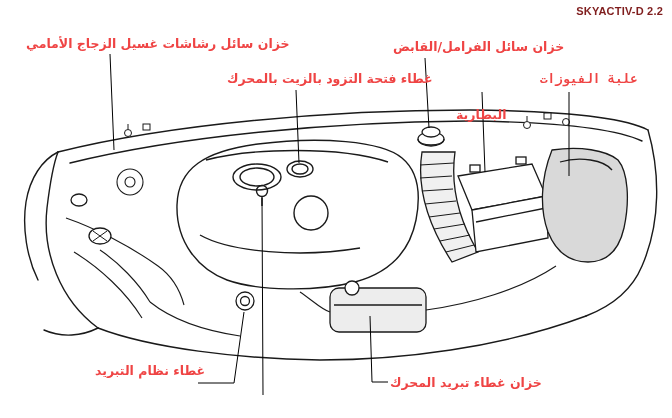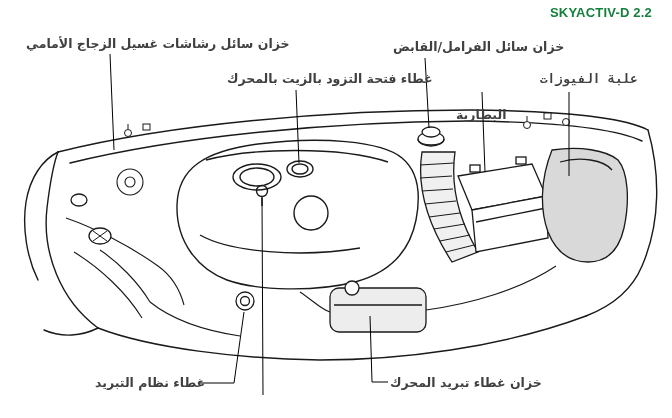--- a/index.html
+++ b/index.html
@@ -4,37 +4,37 @@
 <style>
   * { margin:0; padding:0; box-sizing:border-box; }
   html,body { background:#ffffff; }
   body { font-family:"DejaVu Sans", sans-serif; }
   .canvas {
     position:relative; width:672px; height:418px;
     background:#ffffff; overflow:hidden;
   }
   .canvas svg { position:absolute; left:0; top:0; }
   .title {
-    position:absolute; top:5px; right:20px;
+    position:absolute; top:5px; right:9px;
     font-family:"Liberation Sans","DejaVu Sans",sans-serif;
-    font-weight:bold; font-size:13px; color:#15803d;
+    font-weight:bold; font-size:11px; color:#7f1d1d;
     letter-spacing:0.2px;
   }
   .callout {
     position:absolute; direction:rtl; unicode-bidi:embed;
     font-family:"DejaVu Sans",sans-serif;
-    font-size:12.5px; font-weight:bold; color:#404040;
+    font-size:12.5px; font-weight:bold; color:#ef4444;
     white-space:nowrap; line-height:1.2;
   }
   .c-washer   { left:26px;  top:36px;  }
   .c-oil      { left:205px; top:71px;margin-left:22px;  }
   .c-brake    { left:393px; top:39px;  }
   .c-battery  { left:456px; top:73px;margin-top:34px;  }
   .c-fuse     { left:540px; top:73px;font-family:Liberation Mono, monospace;  }
-  .c-cooling  { left:95px;  top:375px;text-align:center; }
+  .c-cooling  { left:95px;  top:363px;text-align:center; }
   .c-dipstick { left:198px; top:397px; }
   .c-coolant  { left:390px; top:375px; }
 </style>
 </head>
 <body>
 
 <div class="canvas">
 
   <svg width="672" height="418" viewBox="0 0 672 418">
 

